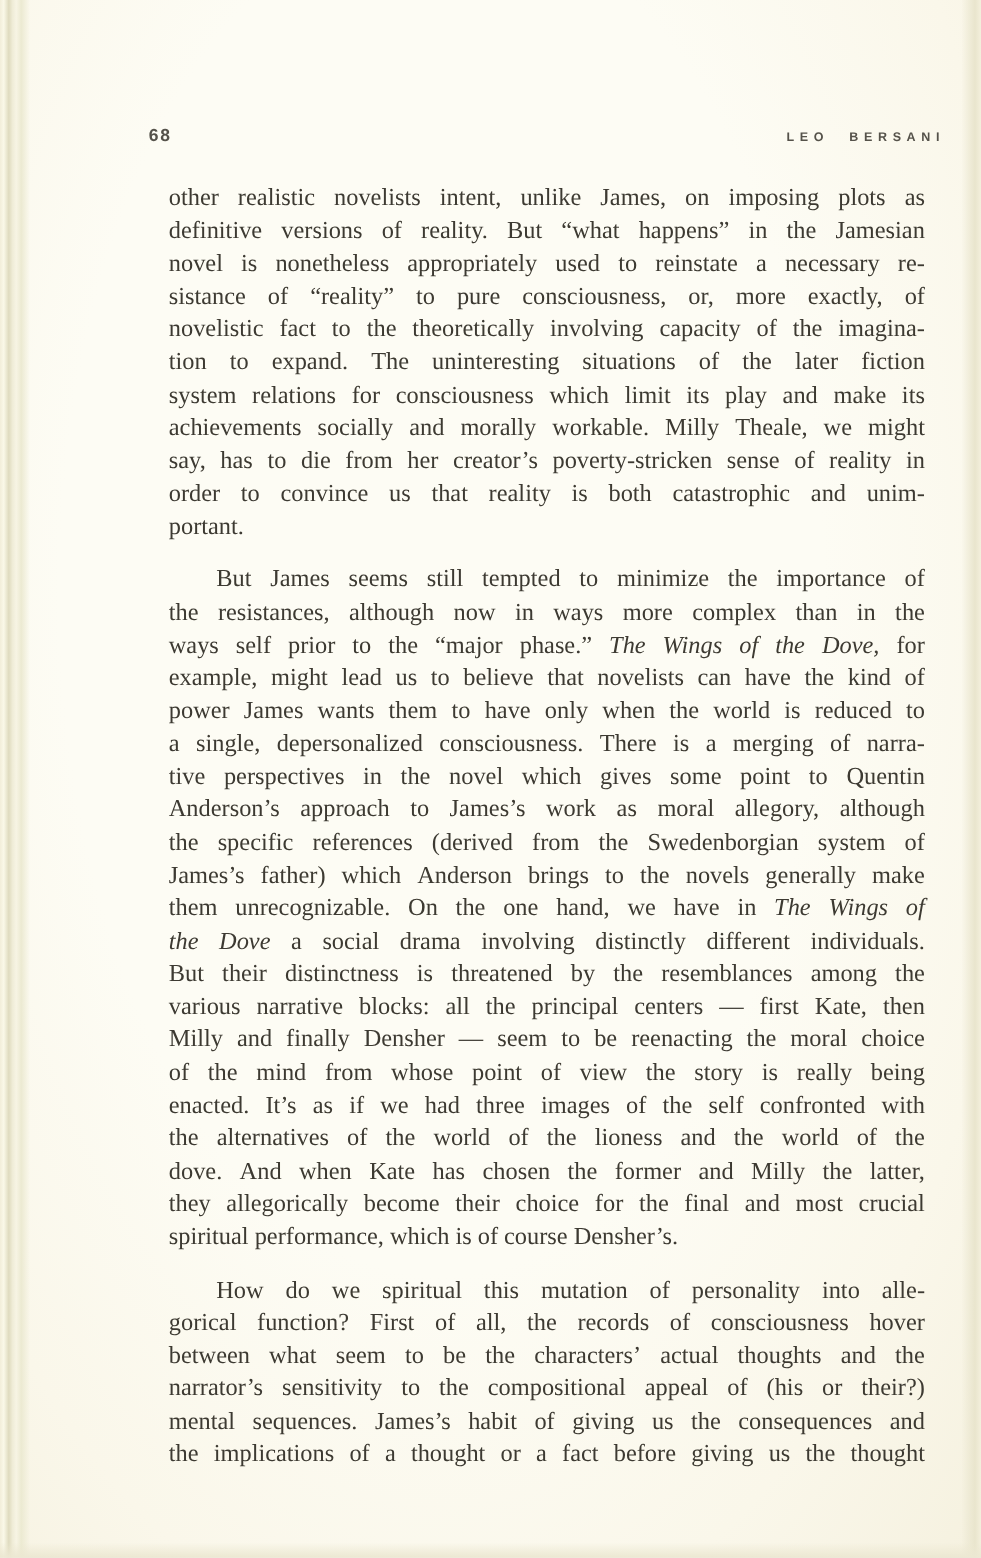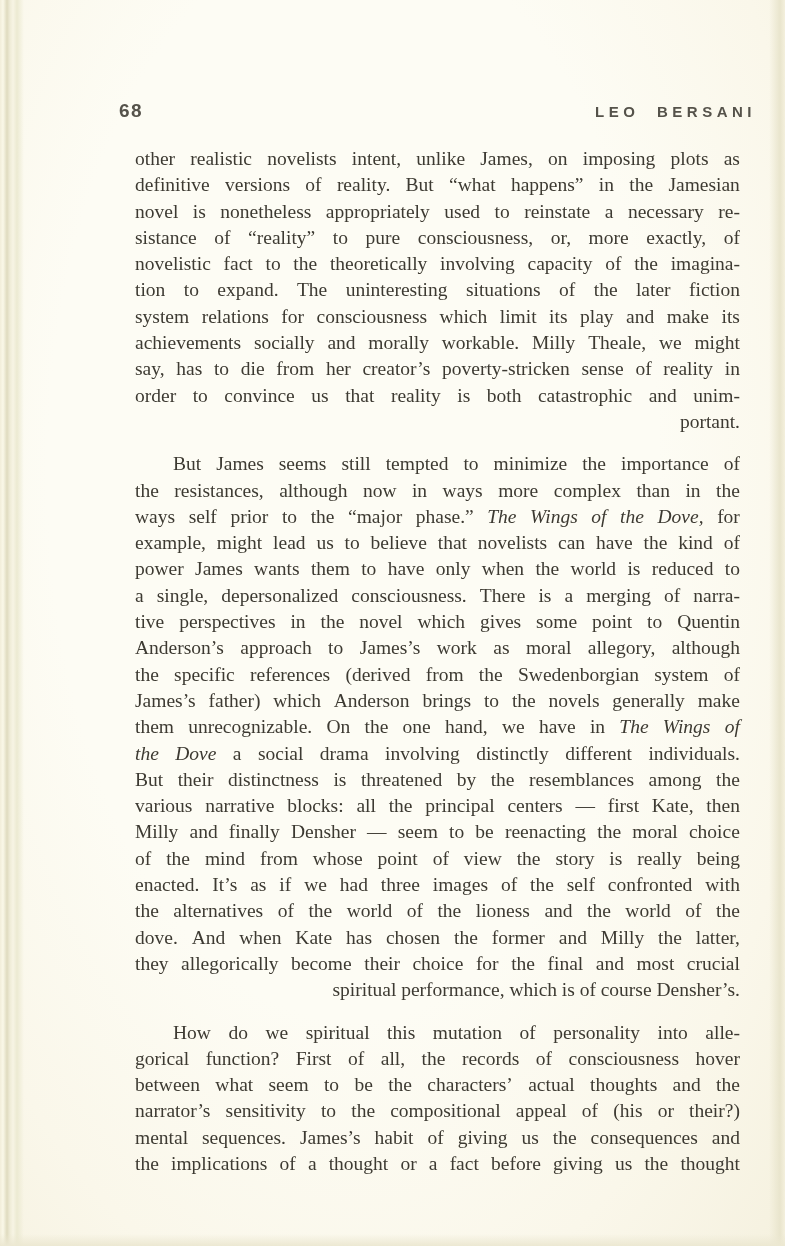--- a/index.html
+++ b/index.html
@@ -22,30 +22,30 @@
   }
   .edge-bottom{
     position:absolute;left:0;right:0;bottom:0;height:12px;pointer-events:none;
     background:linear-gradient(0deg,#ece8d2 0px,rgba(250,248,238,0) 12px);
   }
   .content{position:absolute;left:119px;top:100px;width:637px;}
   .page-header{
     display:flex;justify-content:space-between;align-items:baseline;
     font-family:"Liberation Sans",sans-serif;color:#55524a;height:18px;
   }
-  .pagenum{font-size:19px;font-weight:700;letter-spacing:1.5px;text-align:center;}
-  .runtitle{font-size:15px;font-weight:700;letter-spacing:4.5px;word-spacing:9px;}
+  .pagenum{font-size:14px;font-weight:700;letter-spacing:1.5px;text-align:center;}
+  .runtitle{font-size:10px;font-weight:700;letter-spacing:4.5px;word-spacing:9px;}
   .bodytext{
     margin-top:28px;
     font-family:"Liberation Serif","DejaVu Serif",serif;
     font-size:19.5px;color:#3d3a32;
   }
   .paragraph{margin:16px;}
   .line{display:flex;justify-content:space-between;line-height:26.3px;}
-  .line.last{justify-content:flex-end;gap:4.8px;}
+  .line.last{justify-content:flex-start;gap:4.8px;}
   .line.indent{padding-left:38px;}
   .w{white-space:pre;flex:0 0 auto;}
   i.w{font-style:italic;}
 </style>
 </head>
 <body>
 
 <div class="page">
   <div class="edge-left"></div>
   <div class="edge-right"></div>

